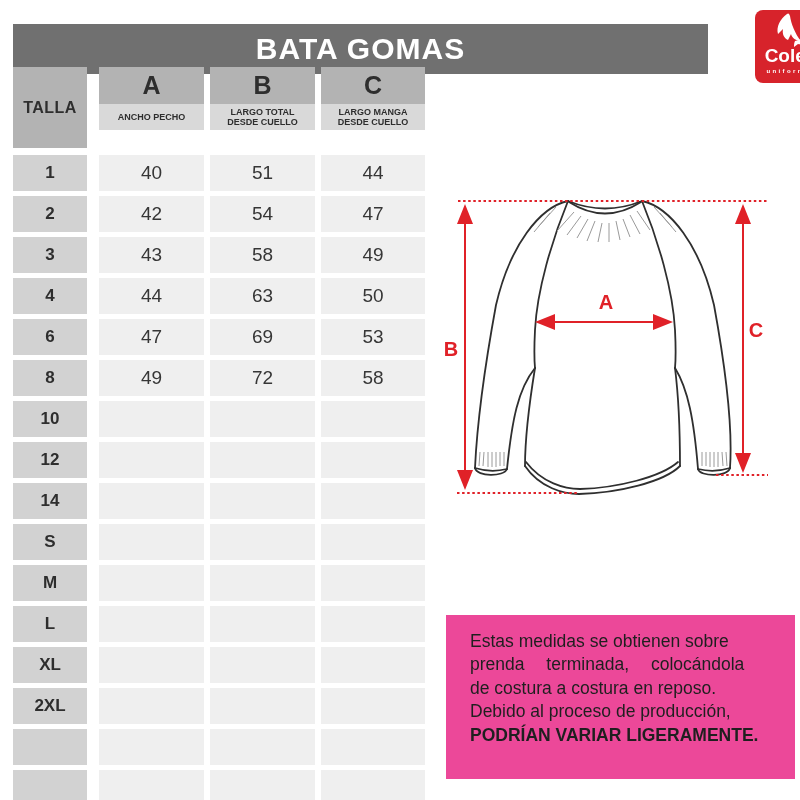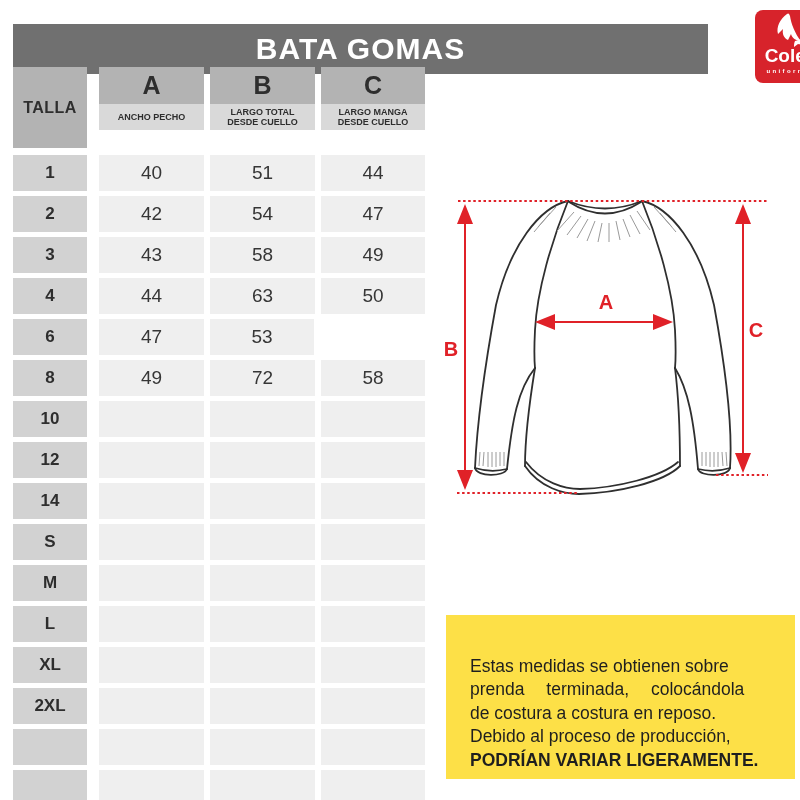--- a/index.html
+++ b/index.html
@@ -39,22 +39,22 @@
                 align-items:center; justify-content:center; font-weight:bold;
                 font-size:17px; color:#2e2e2e; }
   .cell-val { width:105px; background:#efefef; margin-right:6px; display:flex;
               align-items:center; justify-content:center; font-size:19px; color:#363636; }
   .cell-val.last { width:104px; margin-right:0; }
 
   
   #diagram { left:440px; top:185px; width:360px; height:335px; }
 
   
-  #note-box { left:446px; top:615px; width:349px; height:164px; background:#fde047;
-              padding:40px 20px 0 24px; }
+  #note-box { left:446px; top:615px; width:349px; height:164px; background:#ec4899;
+              padding:15px 20px 0 24px; }
   #note-box .line { font-size:17.5px; line-height:23.4px; color:#1f1f1f; white-space:nowrap; }
   #note-box .line.spread { word-spacing:17px; }
   #note-box .line.bold { font-weight:bold; }
 </style>
 </head>
 <body>
 
 <div class="abs" id="title-bar">
   <span class="title">BATA GOMAS</span>
 </div>
@@ -109,20 +109,21 @@
   <div class="data-row">
     <div class="cell-talla">4</div>
     <div class="cell-val">44</div>
     <div class="cell-val">63</div>
     <div class="cell-val last">50</div>
   </div>
 
   <div class="data-row">
     <div class="cell-talla">6</div>
     <div class="cell-val">47</div>
+    <div class="cell-val">69</div>
     <div class="cell-val last">53</div>
   </div>
 
   <div class="data-row">
     <div class="cell-talla">8</div>
     <div class="cell-val">49</div>
     <div class="cell-val">72</div>
     <div class="cell-val last">58</div>
   </div>
 

